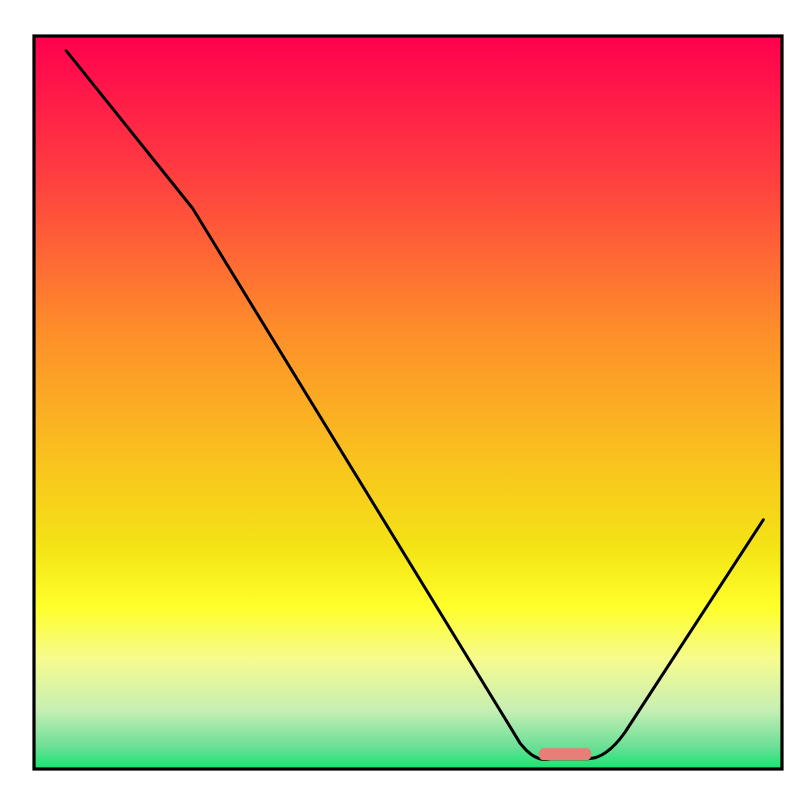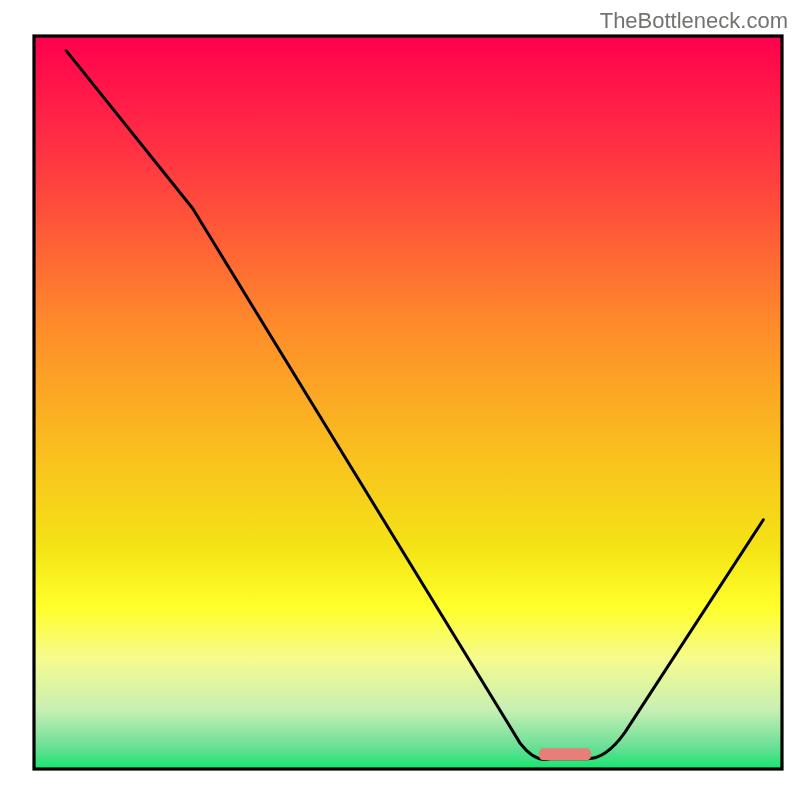--- a/index.html
+++ b/index.html
@@ -28,14 +28,13 @@
     </defs>
 
     <rect x="34" y="36" width="748" height="733" fill="url(#bg)"></rect>
 
     <path id="curvePath" fill="none" stroke="#000" stroke-width="3" stroke-linejoin="round" stroke-linecap="round" d="M 66.16399999999999 50.66000000000001 L 192.576 208.255 L 520.2 743.345 Q 535.1600000000001 762.7379999999999 550.12 758.7379999999999 L 587.52 758.7379999999999 Q 606.22 758.7379999999999 624.9200000000001 732.35 L 763.3 519.78"></path>
 
     <rect id="markerRect" rx="5" ry="5" fill="#e77e77" x="538.9000000000001" y="748.34" width="52.3599999999999" height="12"></rect>
 
     <rect x="34" y="36" width="748" height="733" fill="none" stroke="#000" stroke-width="3.2"></rect>
   </svg>
-  <div class="watermark">TheBottleneck.com</div>
 </div>
 
 </body></html>

